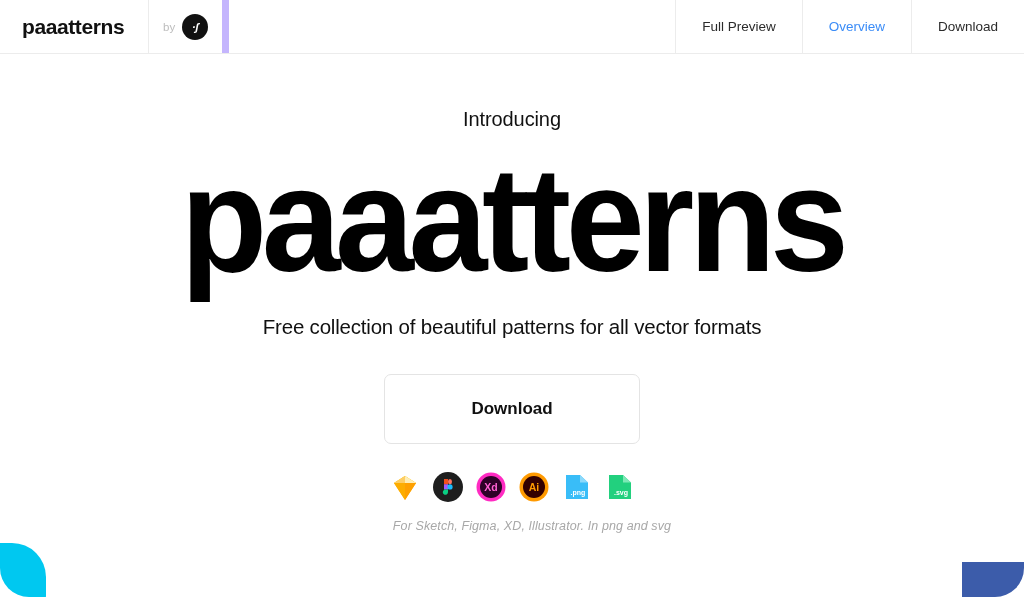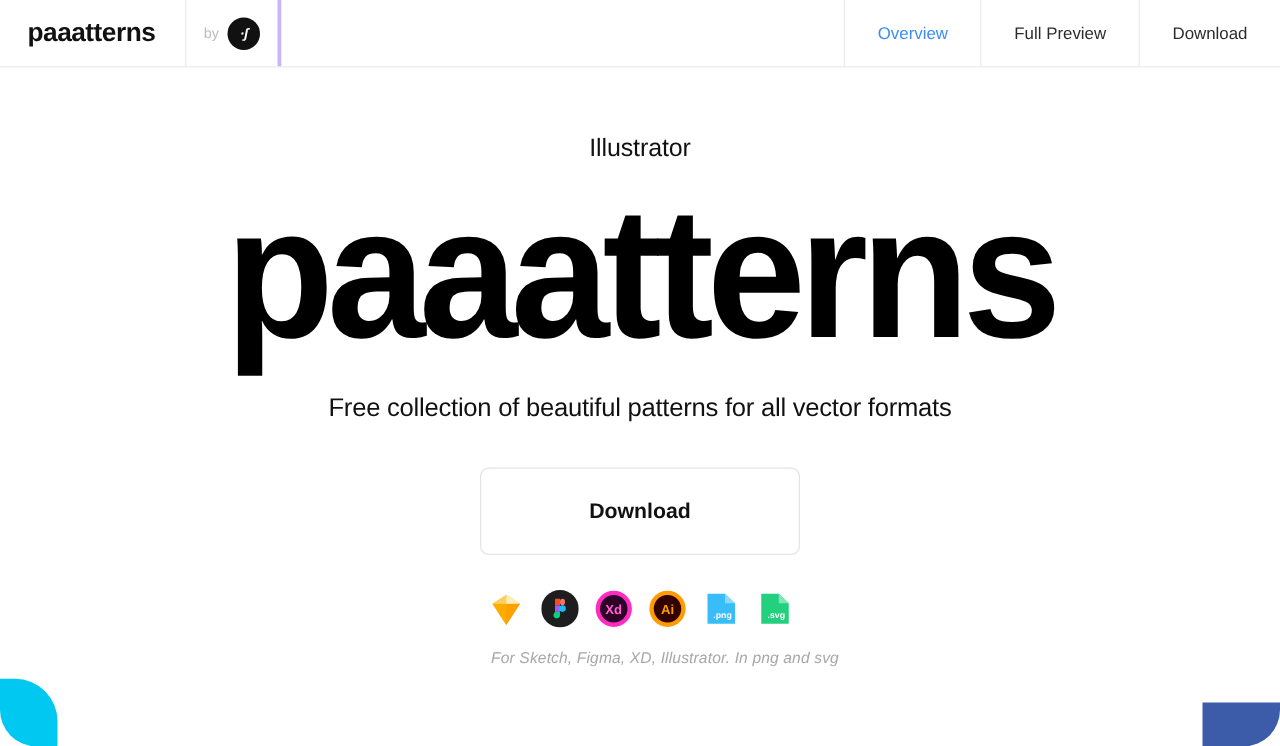--- a/index.html
+++ b/index.html
@@ -37,21 +37,21 @@
     font-weight: bold;
     letter-spacing: -0.4px;
     color: #111;
     white-space: nowrap;
   }
   .byblock {
     display: flex;
     align-items: center;
     gap: 7px;
     padding: 0 14px;
-    border-right: 3px solid #c4b5fd;
+    border-right: 7px solid #c4b5fd;
   }
   .by-label { font-size: 11.5px; color: #bdbdbd; }
   .by-mark {
     width: 26px; height: 26px; border-radius: 50%;
     background: #111;
     display: flex; align-items: center; justify-content: center;
     color: #fff; font-size: 11px; font-weight: bold; font-style: italic;
     letter-spacing: -0.5px;
   }
   .header-spacer { flex: 1 1 auto; }
@@ -164,29 +164,29 @@
     </div>
 
     <div class="byblock">
       <span class="by-label">by</span>
       <span class="by-mark">·ʃ</span>
     </div>
 
     <div class="header-spacer"></div>
 
     <nav class="nav">
+      <a class="nav-item">Full Preview</a>
       <a class="nav-item active">Overview</a>
-      <a class="nav-item">Full Preview</a>
       <a class="nav-item">Download</a>
     </nav>
   </div>
 
   <div class="hero">
 
-    <div class="eyebrow">Illustrator</div>
+    <div class="eyebrow">Introducing</div>
 
     <h1 class="wordmark">paaatterns</h1>
 
     <div class="tagline">Free collection of beautiful patterns for all vector formats</div>
 
     <div class="dl-wrap">
       <button class="download-btn">Download</button>
     </div>
 
     <div class="formats">

